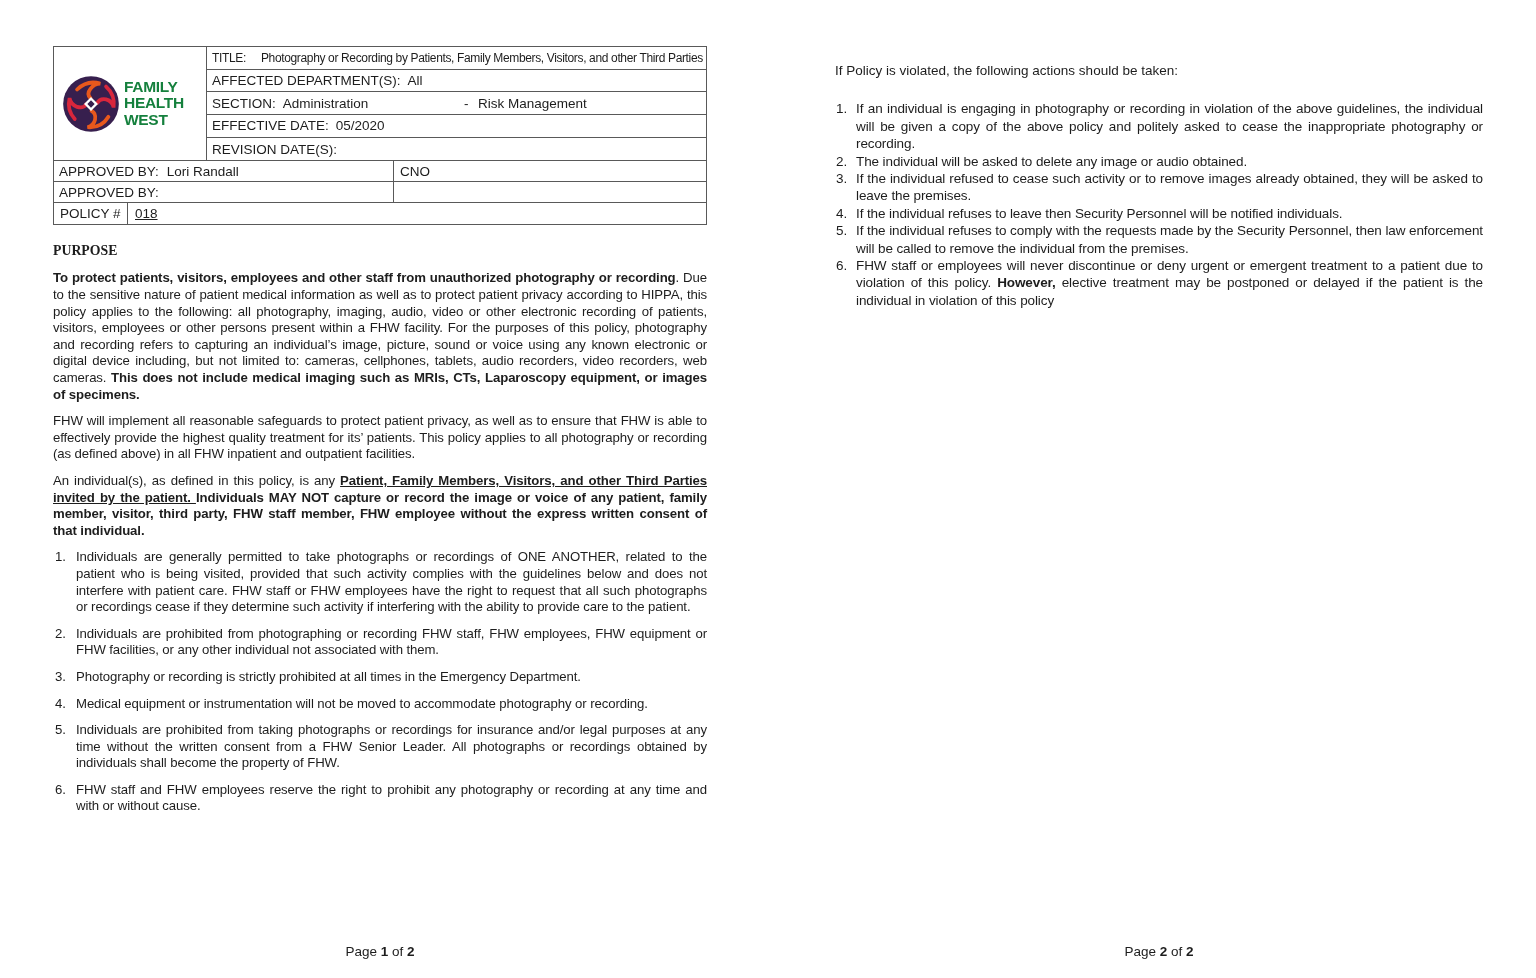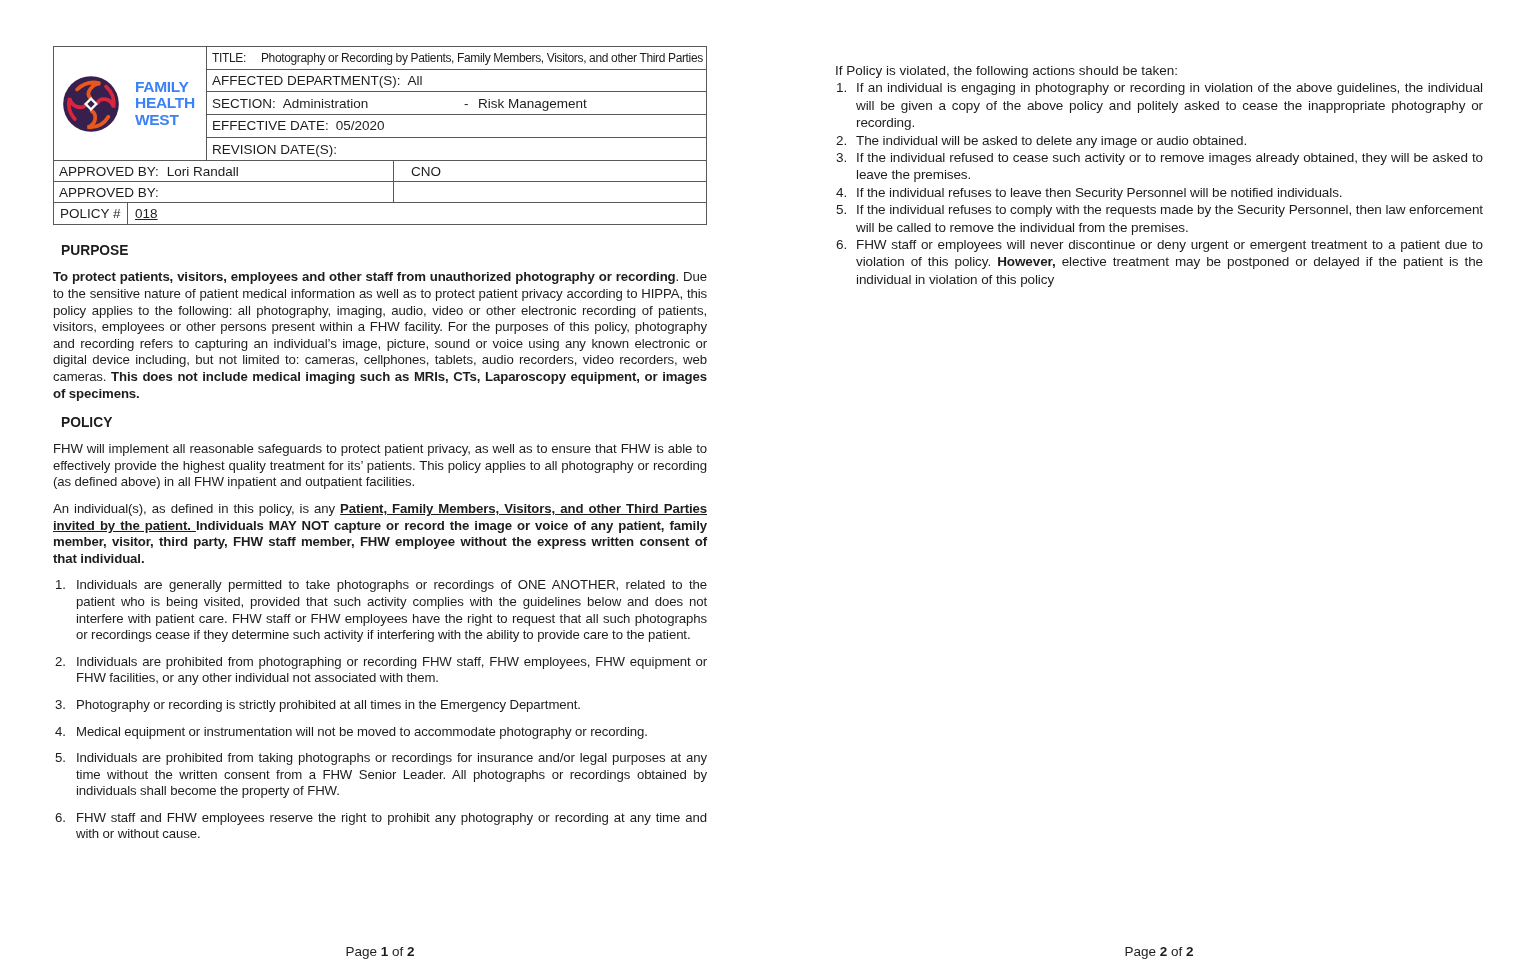--- a/index.html
+++ b/index.html
@@ -10,48 +10,48 @@
     position:relative;
   }
   .page { position:absolute; }
   .page1 { left:53px; top:46px; width:654px; }
   .page2 { left:835px; top:62px; width:648px; font-size:13.5px; }
 
   
   .tbl { border:1px solid #595959; font-size:13.5px; }
   .tbl-top { display:flex; border-bottom:1px solid #595959; }
   .logo-cell { width:153px; border-right:1px solid #595959; display:flex; align-items:center; padding-left:8px; }
-  .logo-text { margin-left:15px; font-weight:bold; color:#3b82f6; font-size:15.5px; line-height:16.5px; letter-spacing:-0.3px; }
+  .logo-text { margin-left:4px; font-weight:bold; color:#15803d; font-size:15.5px; line-height:16.5px; letter-spacing:-0.3px; }
   .hdr-rows { flex:1; min-width:0; }
   .hdr-row { height:22.7px; border-bottom:1px solid #595959; display:flex; align-items:center; padding-left:5px; position:relative; white-space:nowrap; overflow:hidden; }
   .hdr-row:last-child { border-bottom:none; }
   .hdr-row .val { margin-left:7px; }
   .row-title { font-size:12px; letter-spacing:-0.35px;gap:8px; }
   .sec-dash { position:absolute; left:257px; }
   .sec-val2 { position:absolute; left:271px; }
-  .appr-row { display:flex; border-bottom:1px solid #595959; height:21px;gap:11px; }
+  .appr-row { display:flex; border-bottom:1px solid #595959; height:21px; }
   .appr-left { width:340px; border-right:1px solid #595959; display:flex; align-items:center; padding-left:5px; }
   .appr-left .val { margin-left:8px; }
   .appr-right { flex:1; display:flex; align-items:center; padding-left:6px; }
   .pol-row { display:flex; height:21px; }
   .pol-left { width:74px; border-right:1px solid #595959; display:flex; align-items:center; padding-left:6px; }
   .pol-right { flex:1; display:flex; align-items:center; padding-left:7px;text-decoration:underline; }
 
   
-  .h { font-weight:bold; font-size:13.8px; margin:18px 8px 11px; }
+  .h { font-weight:bold; font-size:13.8px; margin:18px 0 11px;font-family:Liberation Serif, serif; }
   .h2 { margin-top:13px; }
   .p { font-size:13.2px; line-height:16.6px; text-align:justify; margin-bottom:10px; letter-spacing:-0.1px; }
   .b { font-weight:bold; }
   .u { text-decoration:underline; }
 
   .li { display:flex; font-size:13.2px; line-height:16.6px; letter-spacing:-0.1px; margin-bottom:10px; }
   .li .num { flex:none; width:23px; padding-left:2px; }
   .li .txt { flex:1; text-align:justify; }
 
-  .page2 .intro { font-size:13.5px; line-height:17.4px; margin-bottom:0; }
+  .page2 .intro { font-size:13.5px; line-height:17.4px; margin-bottom:21px; }
   .page2 .li { font-size:13.5px; line-height:17.4px; margin-bottom:0; letter-spacing:-0.1px; }
   .page2 .num { width:21px; padding-left:1px; }
 
   
   .footer { position:absolute; top:944px; text-align:center; font-size:13.5px; }
   .footer-1 { left:53px; width:654px; }
   .footer-2 { left:835px; width:648px; }
   .footer b { font-weight:bold; }
 </style>
 </head>
@@ -119,21 +119,20 @@
     <div class="pol-row">
       <div class="pol-left">POLICY #</div>
       <div class="pol-right">018</div>
     </div>
   </div>
 
   <div class="h">PURPOSE</div>
 
   <p class="p"><span class="b">To protect patients, visitors, employees and other staff from unauthorized photography or recording</span><span>. Due to the sensitive nature of patient medical information as well as to protect patient privacy according to HIPPA, this policy applies to the following: all photography, imaging, audio, video or other electronic recording of patients, visitors, employees or other persons present within a FHW facility. For the purposes of this policy, photography and recording refers to capturing an individual’s image, picture, sound or voice using any known electronic or digital device including, but not limited to: cameras, cellphones, tablets, audio recorders, video recorders, web cameras.  </span><span class="b">This does not include medical imaging such as MRIs, CTs, Laparoscopy equipment, or images of specimens.</span></p>
 
-  <div class="h h2">POLICY</div>
 
   <p class="p">FHW will implement all reasonable safeguards to protect patient privacy, as well as to ensure that FHW is able to effectively provide the highest quality treatment for its’ patients.  This policy applies to all photography or recording (as defined above) in all FHW inpatient and outpatient facilities.</p>
 
   <p class="p"><span>An individual(s), as defined in this policy, is any </span><span class="b u">Patient, Family Members, Visitors, and other Third Parties invited by the patient. </span><span class="b"> Individuals MAY NOT capture or record the image or voice of any patient, family member, visitor, third party, FHW staff member, FHW employee without the express written consent of that individual.</span></p>
 
   <div>
     <div class="li">
       <span class="num">1.</span>
       <span class="txt">Individuals are generally permitted to take photographs or recordings of ONE ANOTHER, related to the patient who is being visited, provided that such activity complies with the guidelines below and does not interfere with patient care.  FHW staff or FHW employees have the right to request that all such photographs or recordings cease if they determine such activity if interfering with the ability to provide care to the patient.</span>
     </div>

